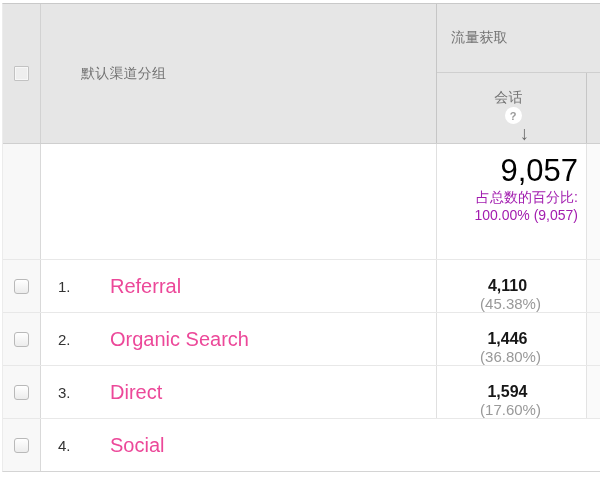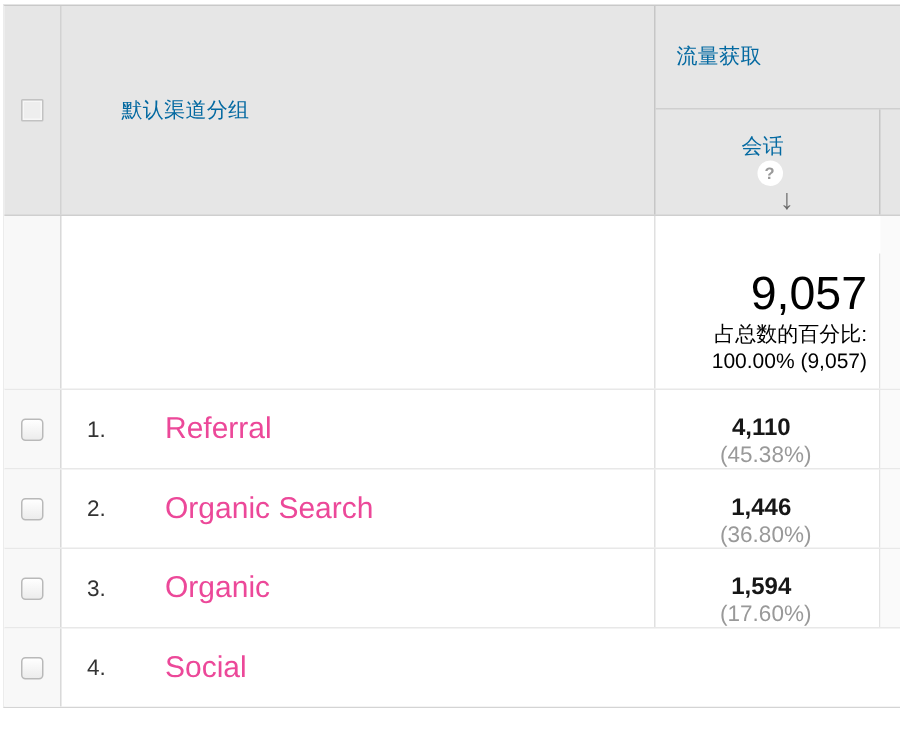--- a/index.html
+++ b/index.html
@@ -18,21 +18,21 @@
   .c-channel { flex:0 0 395px; display:flex; align-items:center; }
   .c-metrics { flex:1; border-left:1px solid #c6c6c6; display:flex; }
   .c-sessions{ width:150px; flex:0 0 150px; border-right:1px solid #d6d6d6;
                display:flex; align-items:center; justify-content:flex-end; }
   .c-next    { flex:1; }
 
   
   .thead { height:140px; background:#e6e6e6; border-bottom:1px solid #cfcfcf; }
   .thead .c-check { border-right:1px solid #d2d2d2; }
   .thead .c-channel { padding-left:40px; }
-  .th-label { font-size:14px; color:#0369a1; letter-spacing:.2px; }
+  .th-label { font-size:14px; color:#737373; letter-spacing:.2px; }
   .metrics-head { flex-direction:column; }
   .metric-group-band { height:69px; border-bottom:1px solid #cfcfcf;
                        display:flex; align-items:center; padding-left:14px; }
   .metric-sub-band { height:70px; display:flex; }
   .metric-sub-band .c-sessions { border-right:1px solid #c6c6c6;
                                  padding-right:6px; cursor:pointer;flex-direction:column; }
   .help-badge { width:17px; height:17px; border-radius:50%; background:#ffffff;
                 color:#9a9a9a; font-size:11px; font-weight:bold;
                 display:flex; align-items:center; justify-content:center;
                 margin-left:9px; cursor:pointer; }
@@ -46,24 +46,24 @@
   .checkbox-row { width:15px; height:15px; border:1px solid #b9b9b9;
                   border-radius:3px;
                   background:linear-gradient(#ffffff,#ececec); cursor:pointer; }
 
   
   .summary { height:115px; background:#ffffff; }
   .summary .c-check { background:#f8f8f8; }
   .summary .c-metrics { border-left:1px solid #e0e0e0; }
   .summary .c-sessions { flex-direction:column; align-items:flex-end;
                          justify-content:flex-start; border-right:1px solid #e3e3e3;
-                         padding:10px 8px 0 0;margin-top:25px; }
+                         padding:10px 8px 0 0; }
   .summary .c-next { background:#fafafa; }
   .summary-total { font-size:31px; color:#000000; line-height:34px; }
-  .summary-sub { font-size:14px; color:#000000; line-height:18px; text-align:right; }
+  .summary-sub { font-size:14px; color:#a21caf; line-height:18px; text-align:right; }
 
   
   .data-row { height:53px; background:#ffffff; border-top:1px solid #e8e8e8; }
   .data-row .c-check { background:#f8f8f8; }
   .data-row .c-metrics { border-left:1px solid #e0e0e0; }
   .data-row .c-sessions { border-right:1px solid #e3e3e3; padding-right:8px;flex-direction:column; }
   .data-row .c-next { background:#fafafa; }
   .row-index { margin-left:17px; width:52px; font-size:15px; color:#333333; }
   .row-link { font-size:20px; color:#ec4899; text-decoration:none; cursor:pointer; }
   .sessions-value { font-size:16px; font-weight:bold; color:#171717; }
@@ -143,21 +143,21 @@
       <div class="c-next"></div>
     </div>
   </div>
 
   <div class="row data-row">
     <div class="c-check">
       <span class="checkbox-row"></span>
     </div>
     <div class="c-channel">
       <span class="row-index">3.</span>
-      <a class="row-link">Organic</a>
+      <a class="row-link">Direct</a>
     </div>
     <div class="c-metrics">
       <div class="c-sessions">
         <span class="sessions-value">1,594</span>
         <span class="sessions-pct">(17.60%)</span>
       </div>
       <div class="c-next"></div>
     </div>
   </div>
 

